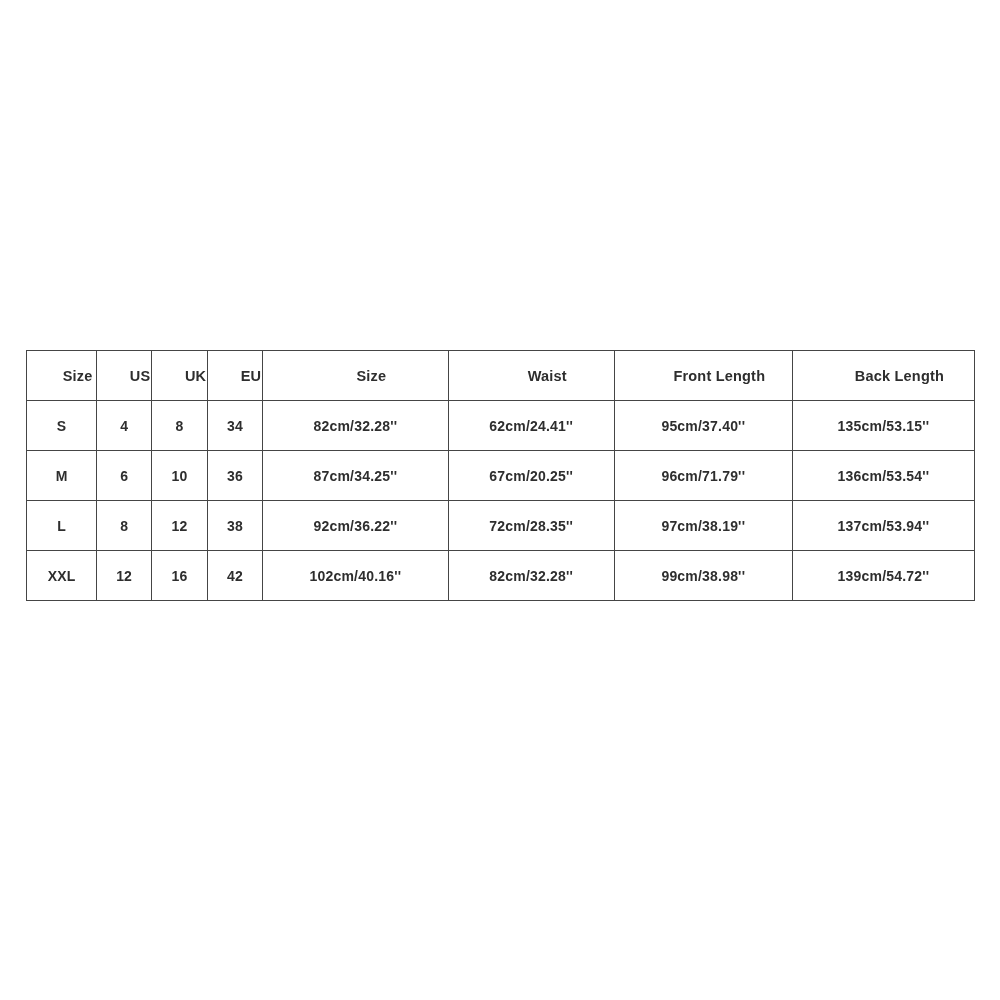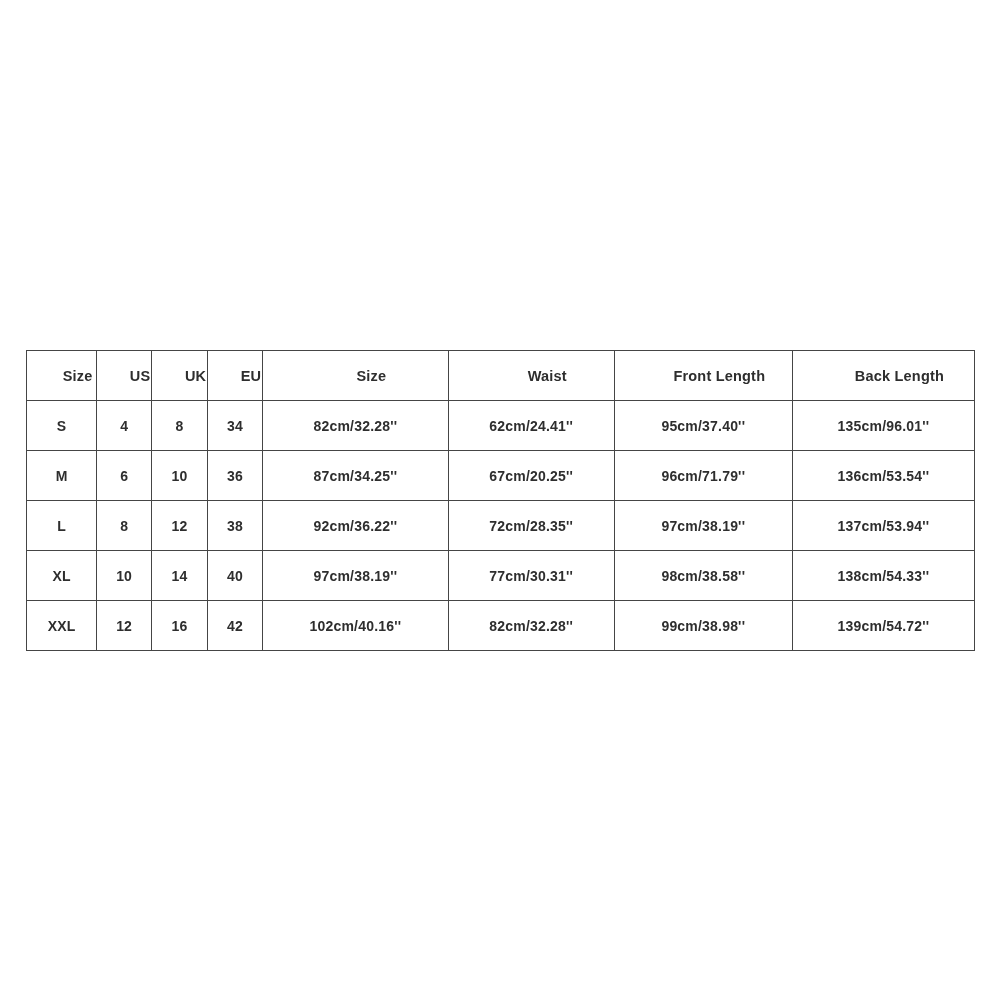--- a/index.html
+++ b/index.html
@@ -81,21 +81,21 @@
       </thead>
       <tbody>
         <tr>
           <td>S</td>
           <td>4</td>
           <td>8</td>
           <td>34</td>
           <td>82cm/32.28''</td>
           <td>62cm/24.41''</td>
           <td>95cm/37.40''</td>
-          <td>135cm/96.01''</td>
+          <td>135cm/53.15''</td>
         </tr>
         <tr>
           <td>M</td>
           <td>6</td>
           <td>10</td>
           <td>36</td>
           <td>87cm/34.25''</td>
           <td>67cm/20.25''</td>
           <td>96cm/71.79''</td>
           <td>136cm/53.54''</td>
@@ -104,30 +104,20 @@
           <td>L</td>
           <td>8</td>
           <td>12</td>
           <td>38</td>
           <td>92cm/36.22''</td>
           <td>72cm/28.35''</td>
           <td>97cm/38.19''</td>
           <td>137cm/53.94''</td>
         </tr>
         <tr>
-          <td>XL</td>
-          <td>10</td>
-          <td>14</td>
-          <td>40</td>
-          <td>97cm/38.19''</td>
-          <td>77cm/30.31''</td>
-          <td>98cm/38.58''</td>
-          <td>138cm/54.33''</td>
-        </tr>
-        <tr>
           <td>XXL</td>
           <td>12</td>
           <td>16</td>
           <td>42</td>
           <td>102cm/40.16''</td>
           <td>82cm/32.28''</td>
           <td>99cm/38.98''</td>
           <td>139cm/54.72''</td>
         </tr>
       </tbody>

